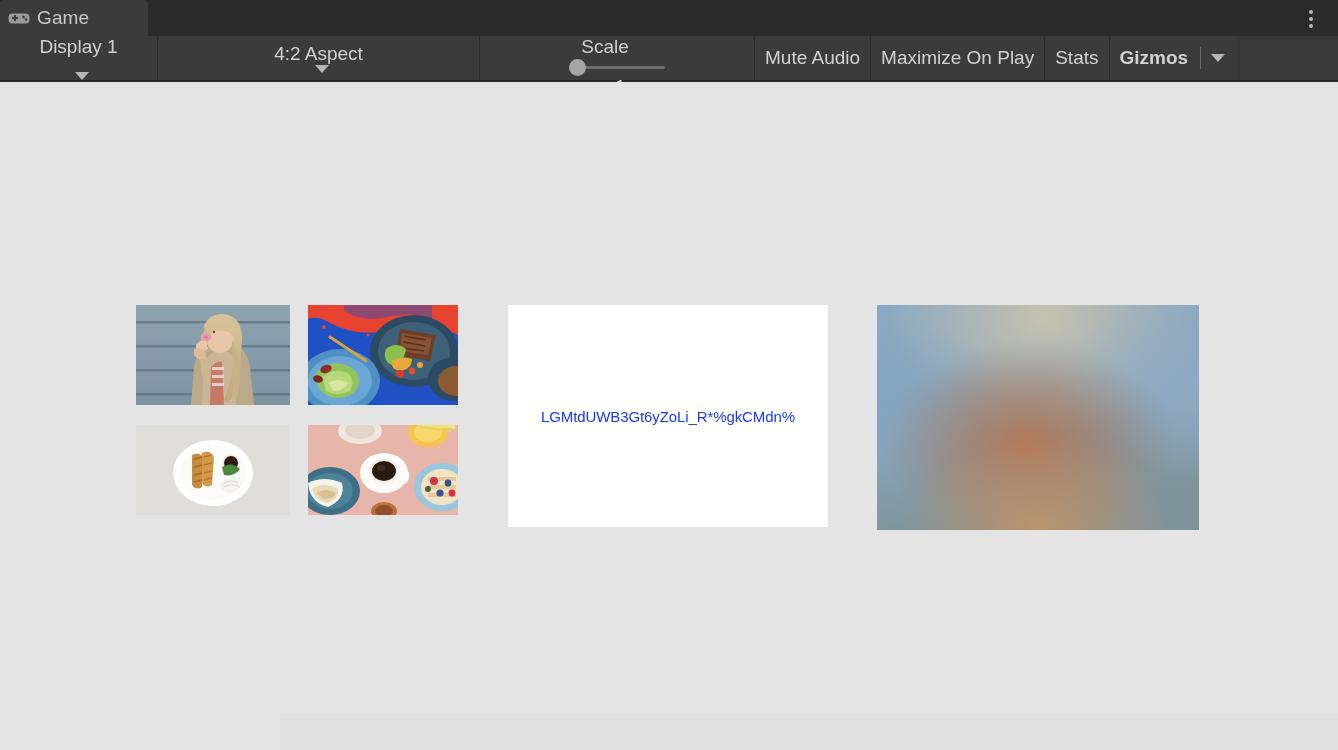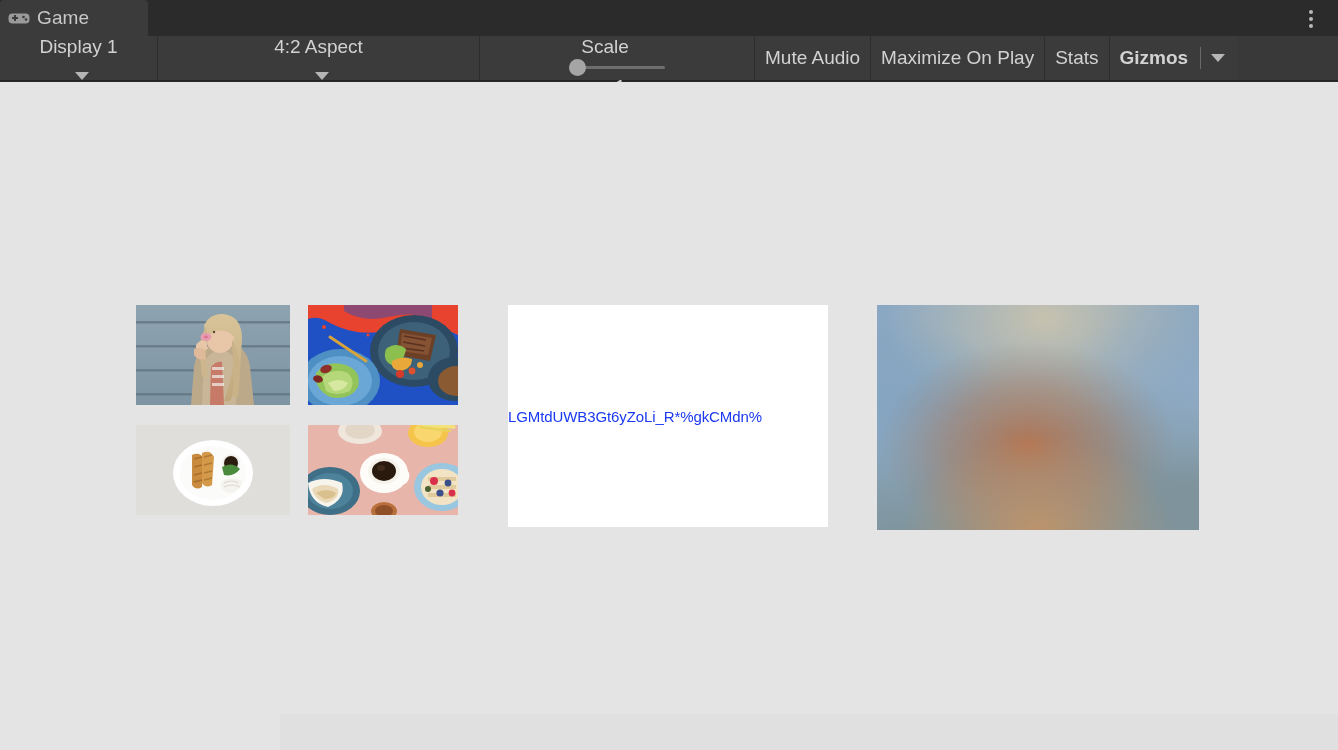--- a/index.html
+++ b/index.html
@@ -97,21 +97,21 @@
     color: #d2d2d2;
     font-size: 19px;
     background: #3b3b3b;
     border-right: 1px solid #2d2d2d;
     white-space: nowrap;
     padding: 0 10px;
     flex-direction: column;
   }
 
   .tb-display { width: 158px; justify-content: space-between; }
-  .tb-aspect  { width: 322px; justify-content: space-between; }
+  .tb-aspect  { width: 322px; justify-content: center; }
   .tb-scale   { width: 275px; justify-content: flex-start; gap: 0; }
   .tb-btn     { justify-content: center; }
 
   .caret {
     width: 0; height: 0;
     border-left: 7px solid transparent;
     border-right: 7px solid transparent;
     border-top: 8px solid #b6b6b6;
     flex: 0 0 auto;
     margin-left: 6px;
@@ -187,21 +187,21 @@
   .thumb-d { left: 308px; top: 343px; width: 150px; height: 90px;  }
 
   
   .white-panel {
     position: absolute;
     left: 508px; top: 223px;
     width: 320px; height: 222px;
     background: #ffffff;
     display: flex;
     align-items: center;
-    justify-content: flex-start;
+    justify-content: center;
   }
   .panel-link {
     color: #1a39f0;
     font-size: 15px;
     text-decoration: none;
     white-space: nowrap;
     letter-spacing: -0.1px;
   }
 
   

